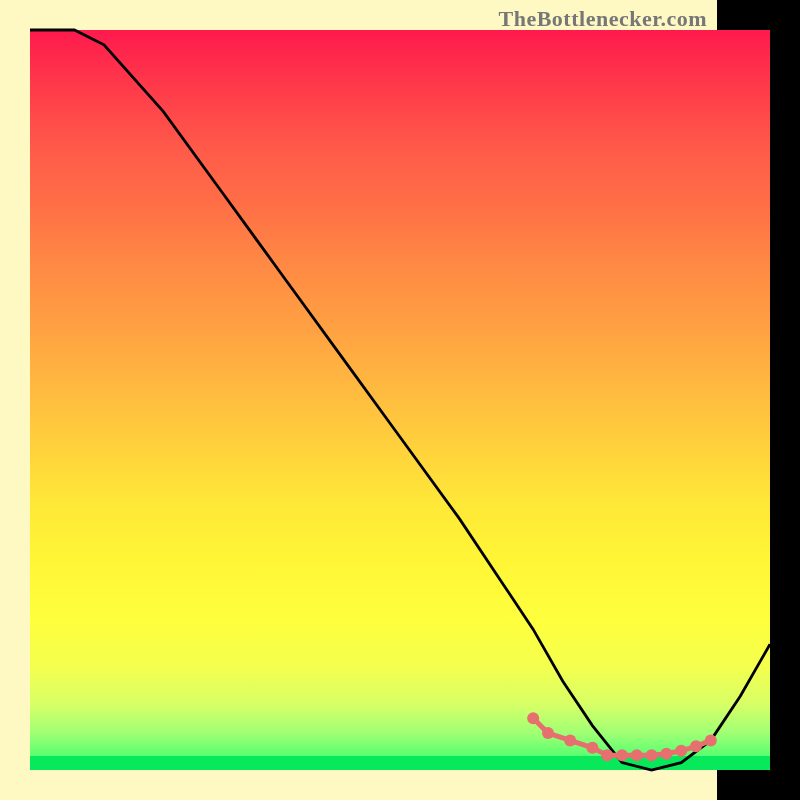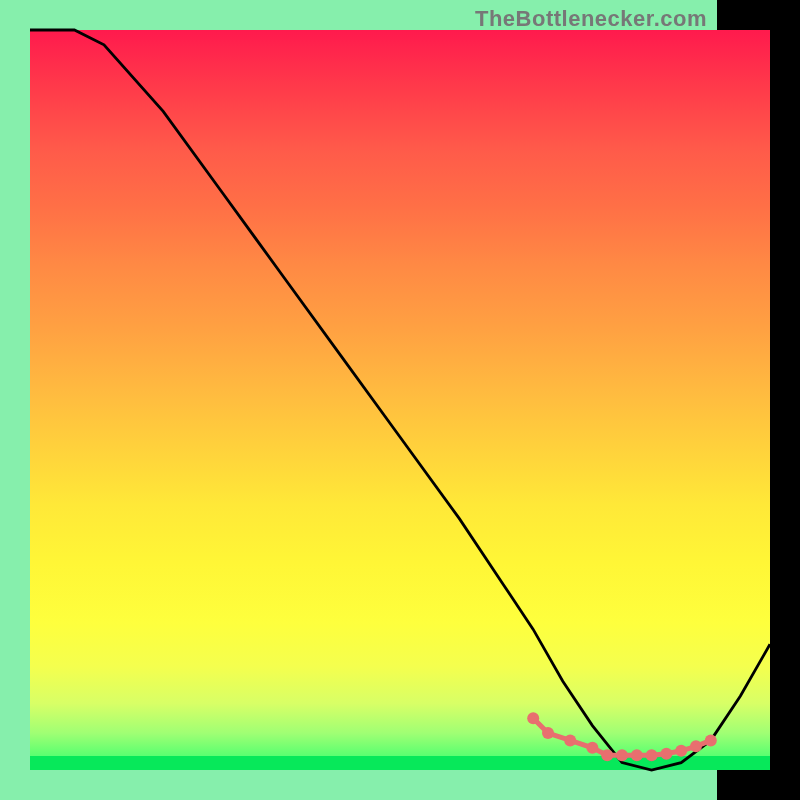--- a/index.html
+++ b/index.html
@@ -8,21 +8,22 @@
   background: #000;
   width: 800px;
   height: 800px;
   overflow: hidden;
   font-family: Arial, sans-serif;
 }
 .container {
   position: relative;
   width: 717px;
   height: 800px;
-  background: #86efac;
+  background: #fef9c3;
+  font-family: Liberation Serif, serif;
 }
 .watermark {
   position: absolute;
   top: 6px;
   right: 10px;
   color: #777;
   font-size: 22px;
   font-weight: bold;
   letter-spacing: 0.5px;
   z-index: 10;

